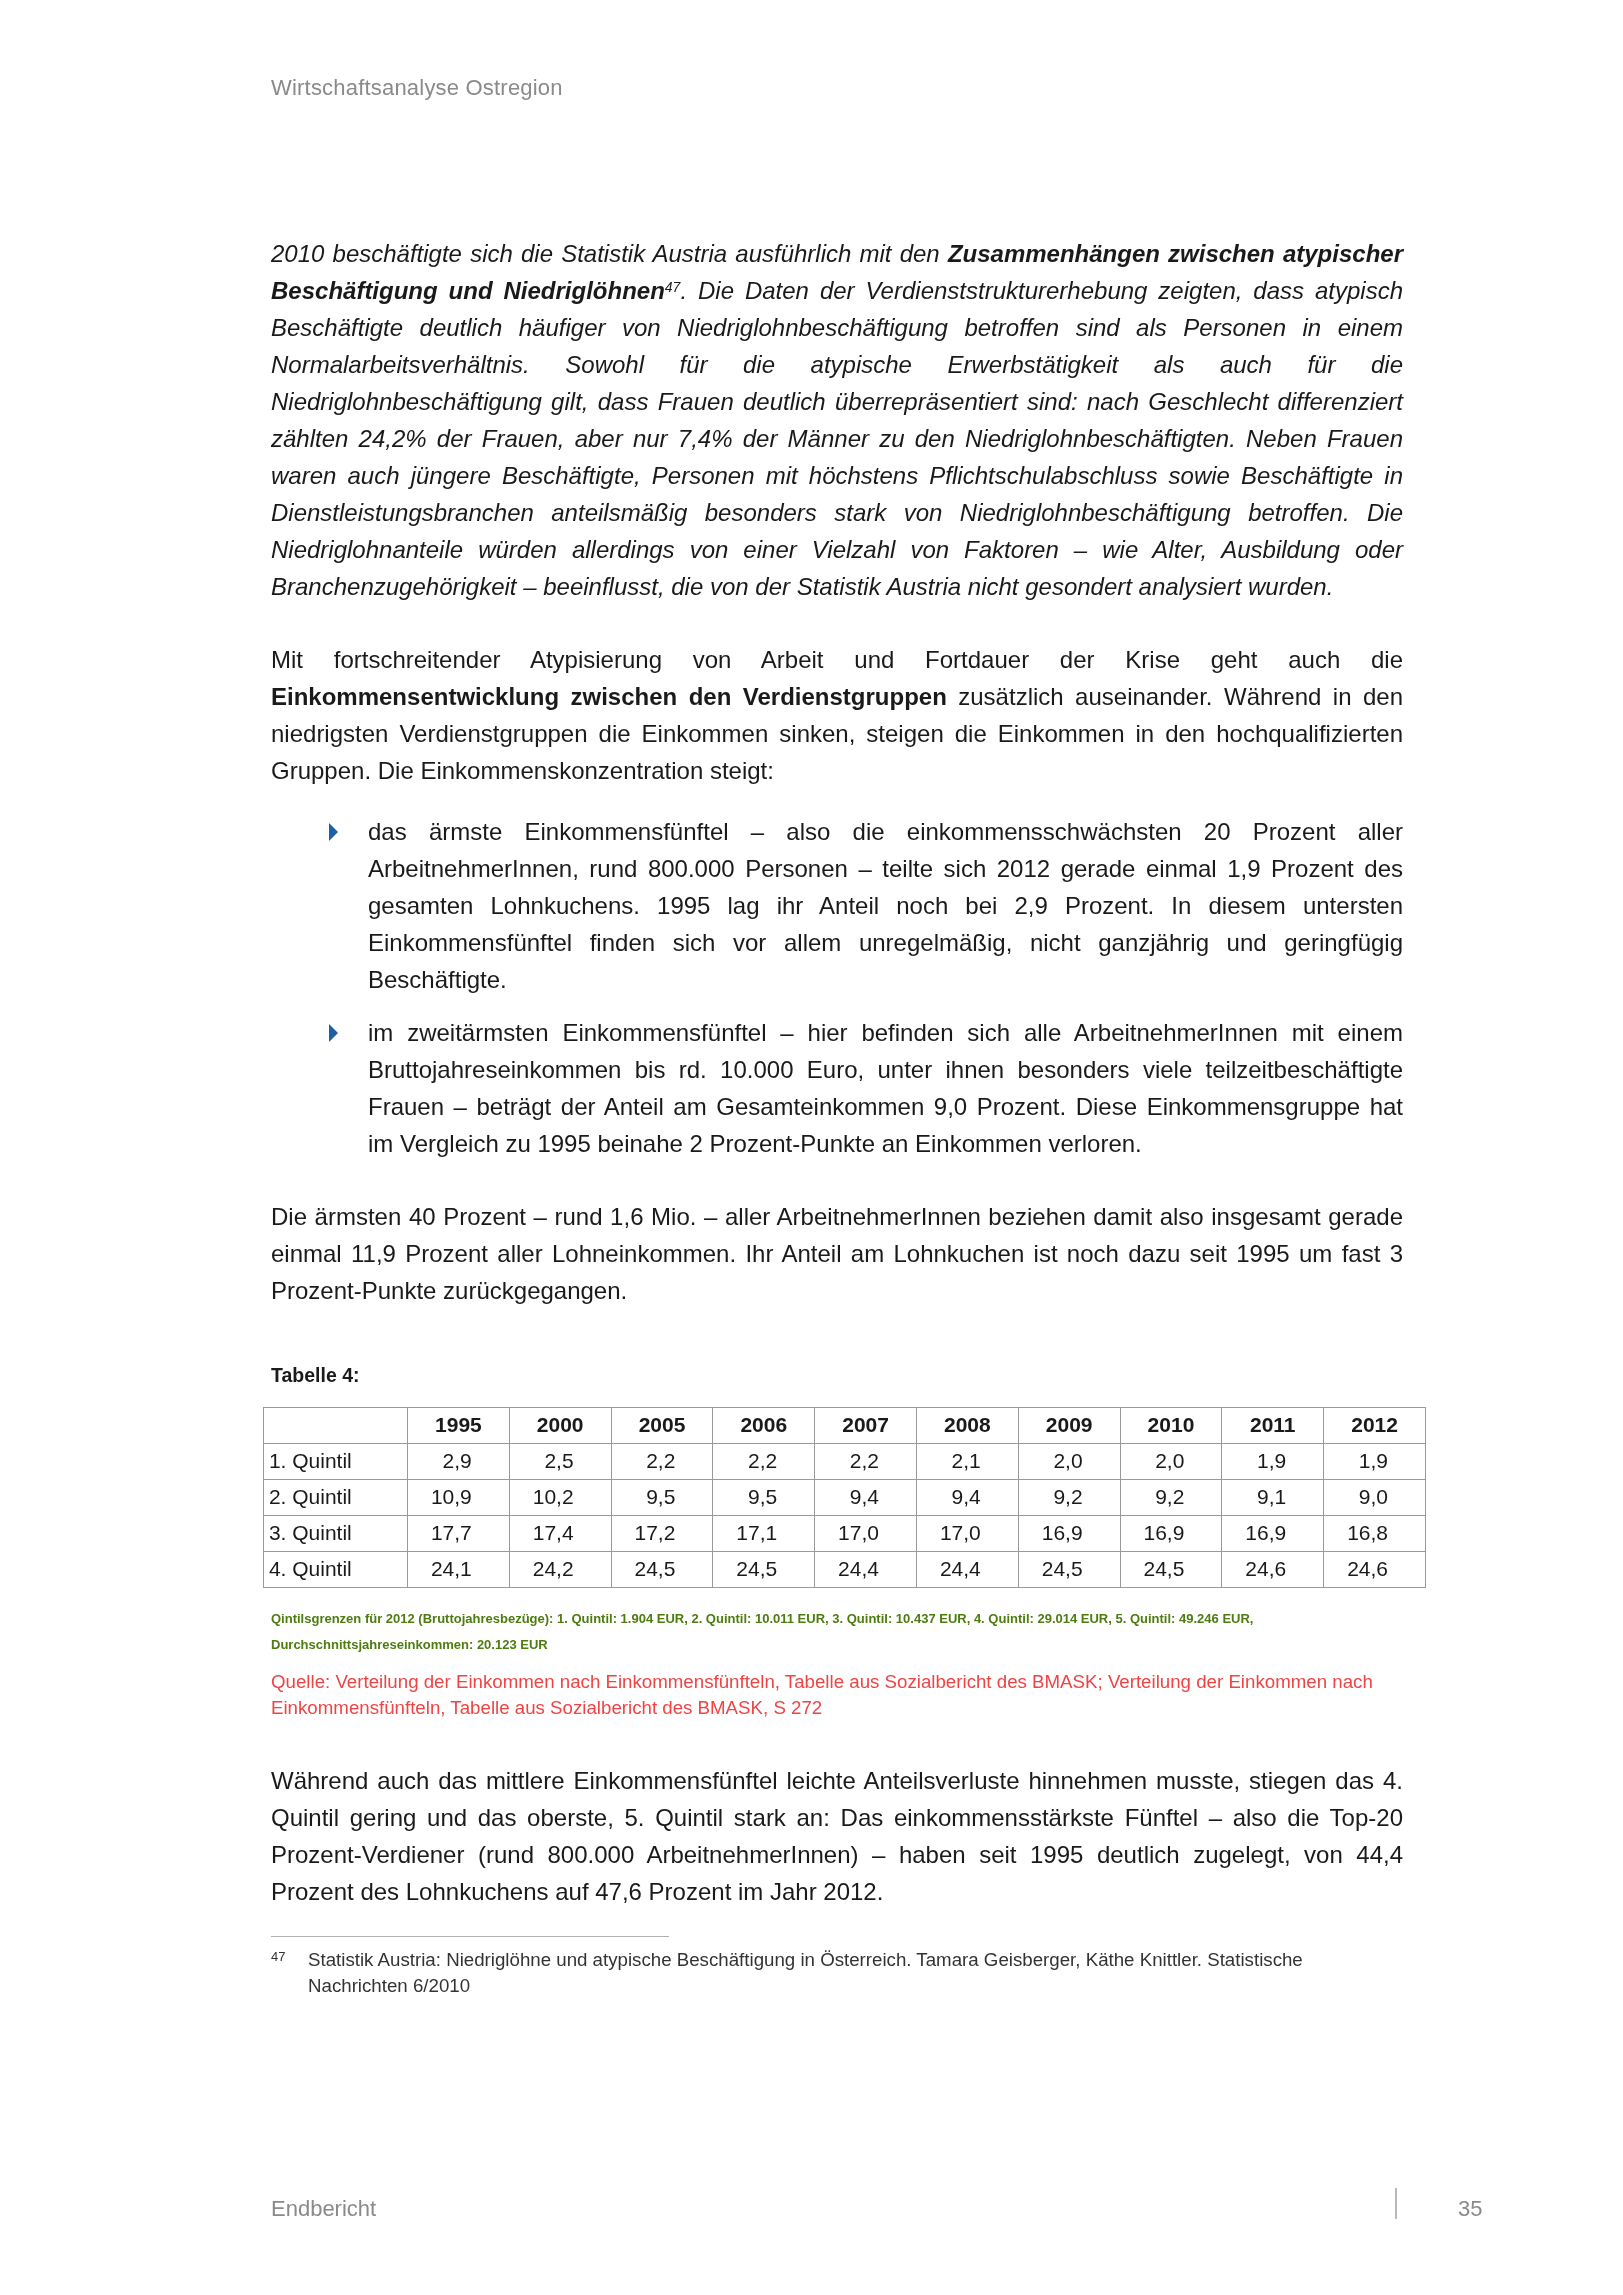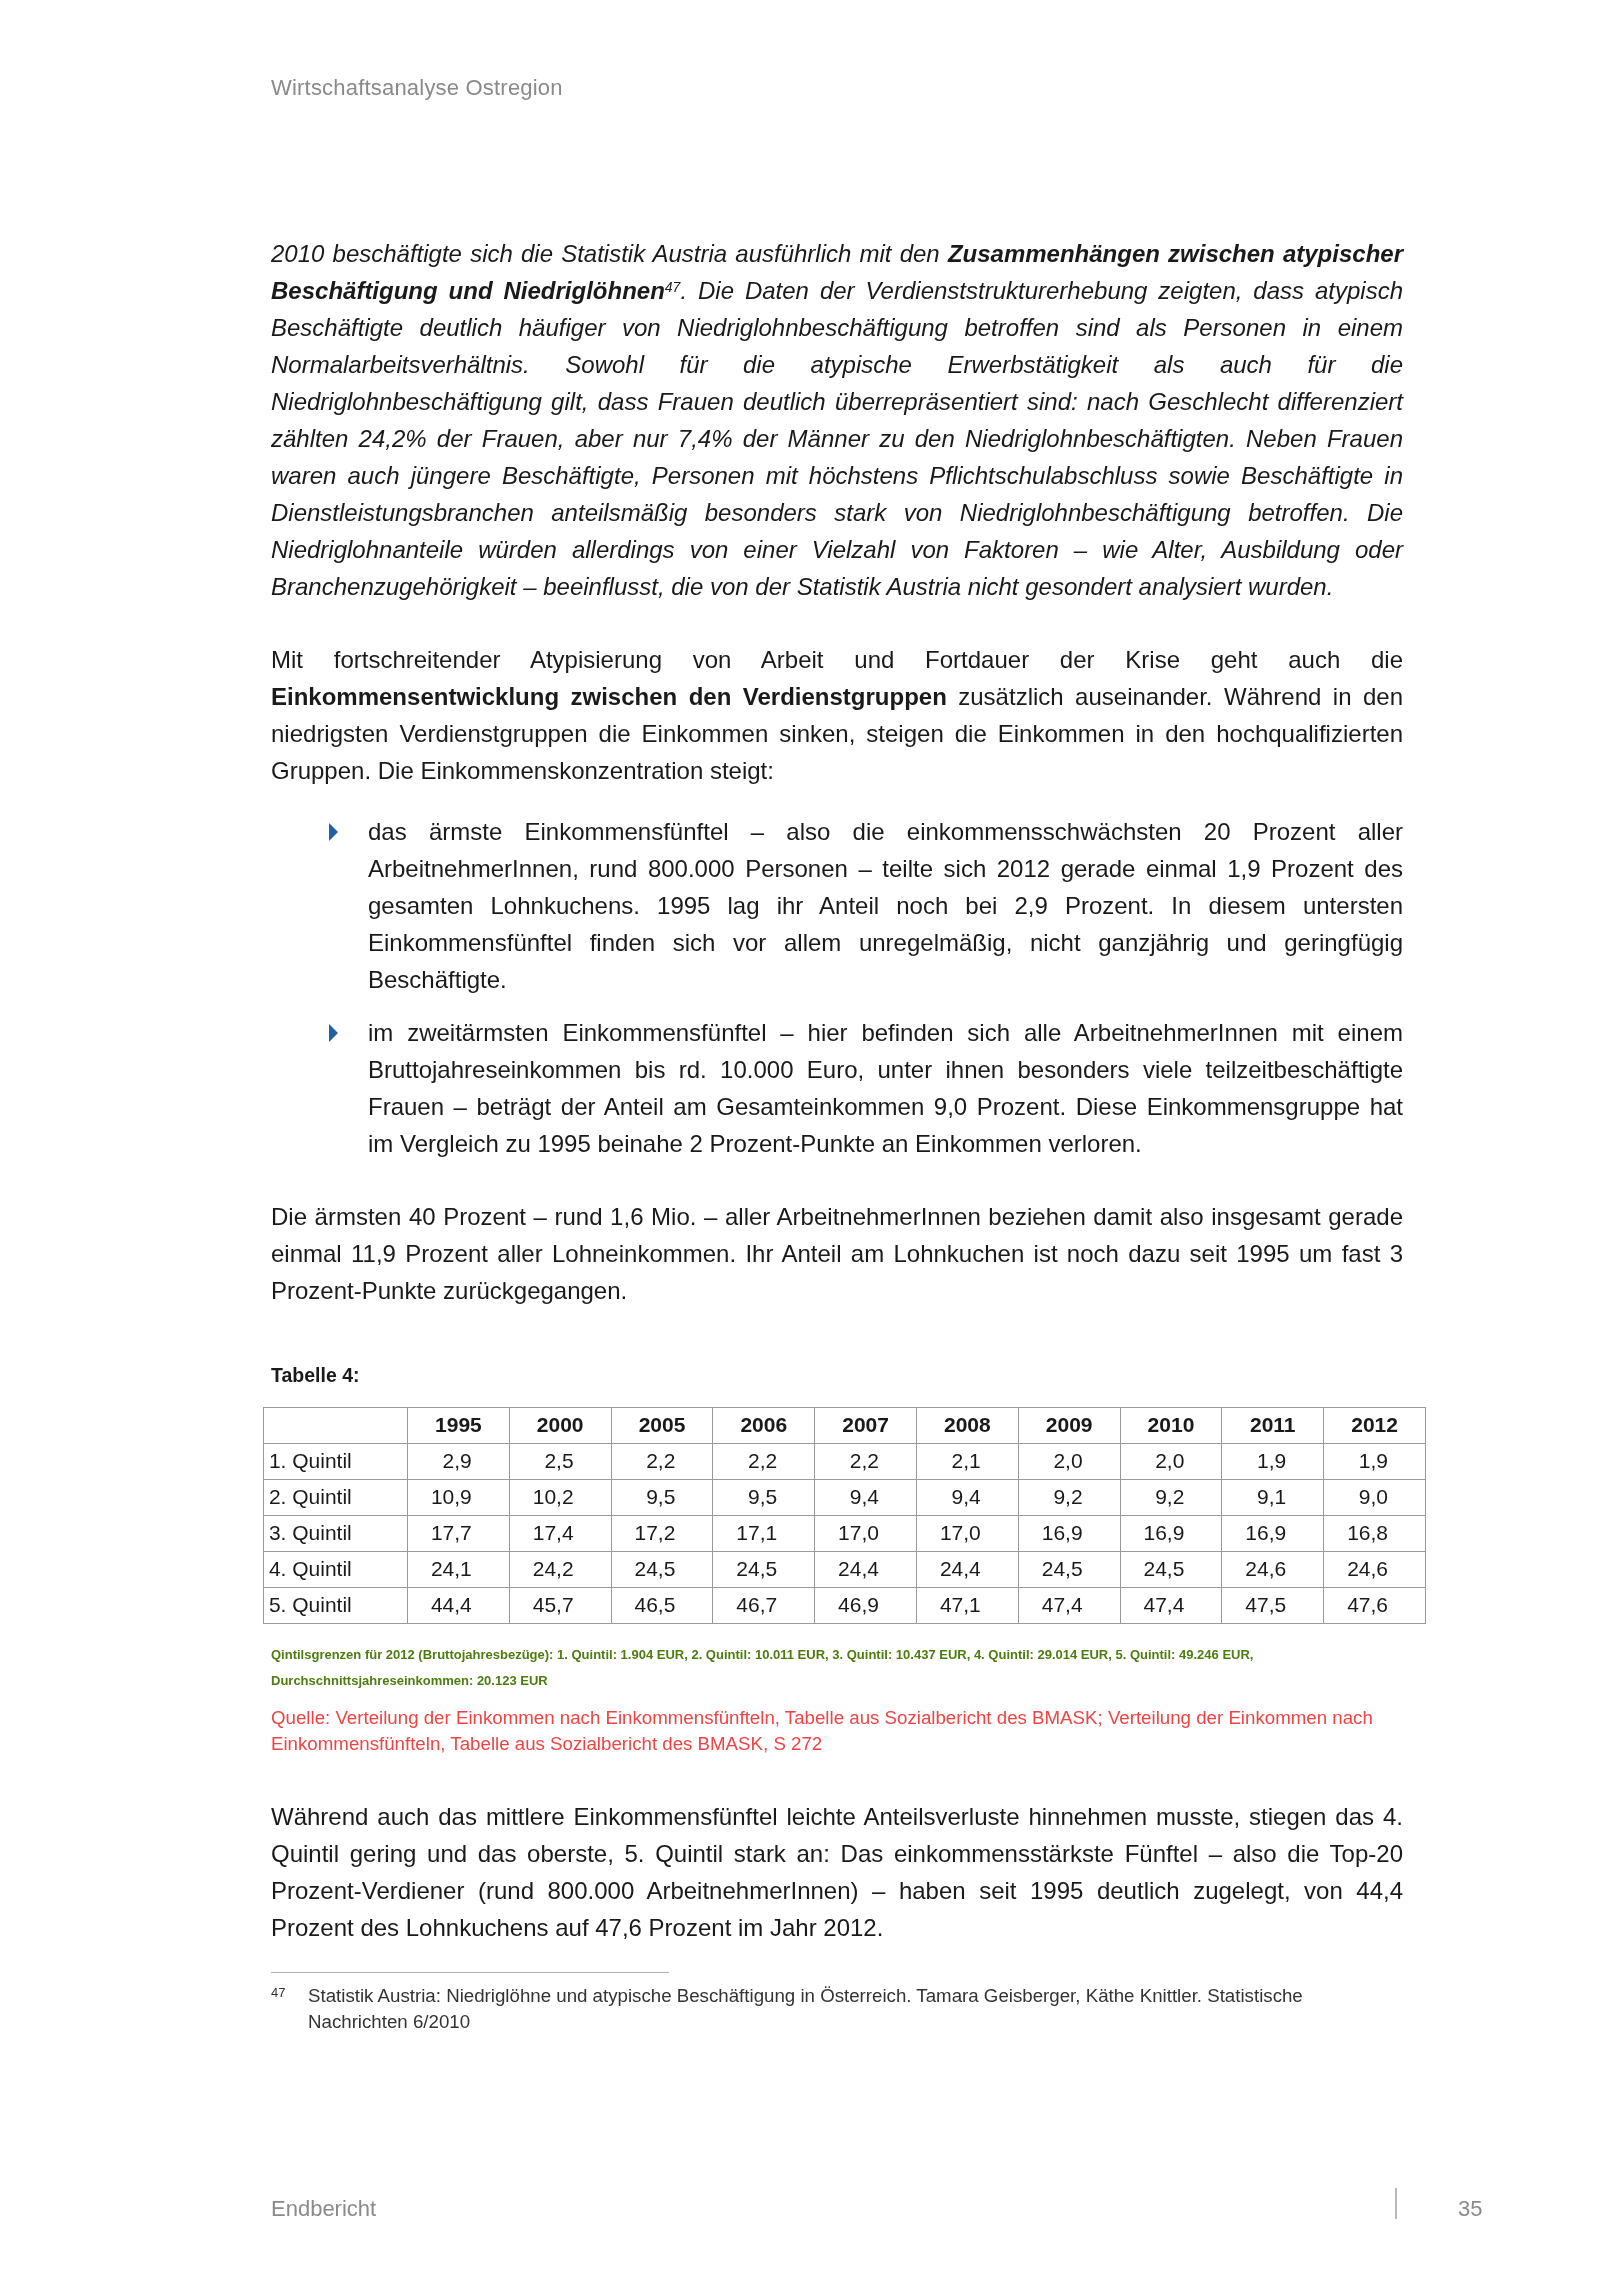--- a/index.html
+++ b/index.html
@@ -165,33 +165,20 @@
         <td class="num">24,2</td>
         <td class="num">24,5</td>
         <td class="num">24,5</td>
         <td class="num">24,4</td>
         <td class="num">24,4</td>
         <td class="num">24,5</td>
         <td class="num">24,5</td>
         <td class="num">24,6</td>
         <td class="num">24,6</td>
       </tr>
-      <tr>
-        <td class="rowlabel">5. Quintil</td>
-        <td class="num">44,4</td>
-        <td class="num">45,7</td>
-        <td class="num">46,5</td>
-        <td class="num">46,7</td>
-        <td class="num">46,9</td>
-        <td class="num">47,1</td>
-        <td class="num">47,4</td>
-        <td class="num">47,4</td>
-        <td class="num">47,5</td>
-        <td class="num">47,6</td>
-      </tr>
     </tbody>
   </table>
 
   <p class="note">Qintilsgrenzen für 2012 (Bruttojahresbezüge): 1. Quintil: 1.904 EUR, 2. Quintil: 10.011 EUR, 3. Quintil: 10.437 EUR, 4. Quintil: 29.014 EUR, 5. Quintil: 49.246 EUR, Durchschnittsjahreseinkommen: 20.123 EUR</p>
   <p class="source">Quelle: Verteilung der Einkommen nach Einkommensfünfteln, Tabelle aus Sozialbericht des BMASK; Verteilung der Einkommen nach Einkommensfünfteln, Tabelle aus Sozialbericht des BMASK, S 272</p>
 
   <p class="para p4">Während auch das mittlere Einkommensfünftel leichte Anteilsverluste hinnehmen musste, stiegen das 4. Quintil gering und das oberste, 5. Quintil stark an: Das einkommensstärkste Fünftel – also die Top-20 Prozent-Verdiener (rund 800.000 ArbeitnehmerInnen) – haben seit 1995 deutlich zugelegt, von 44,4 Prozent des Lohnkuchens auf 47,6 Prozent im Jahr 2012.</p>
 
   <div class="fn-rule"></div>
   <div class="footnote">

